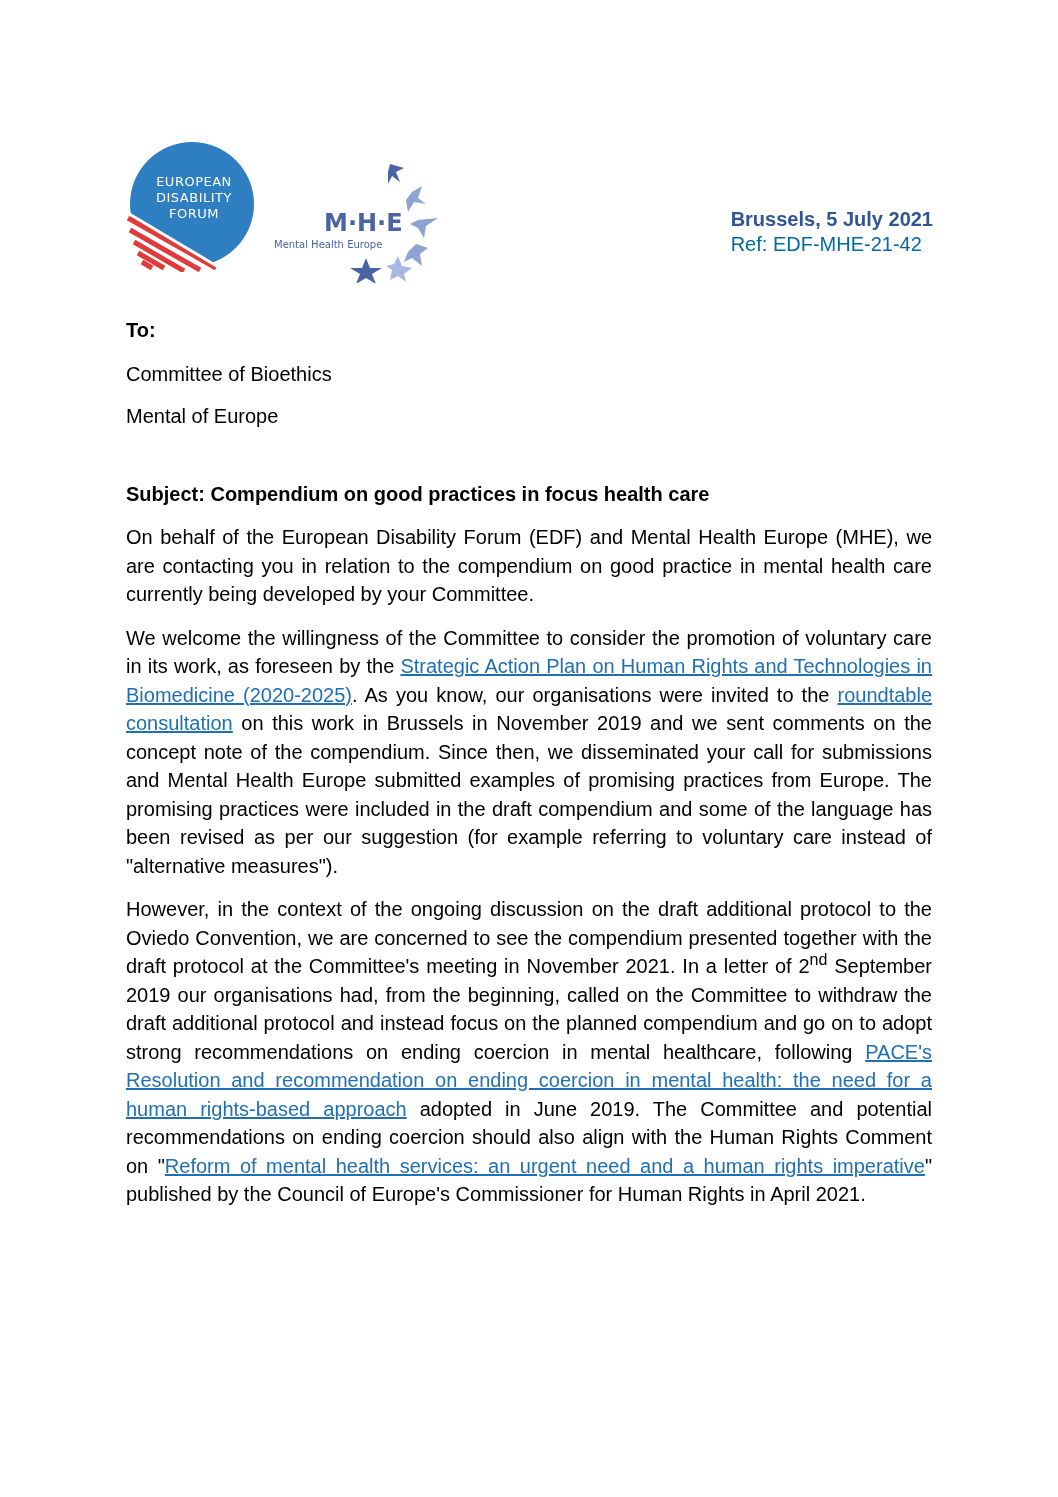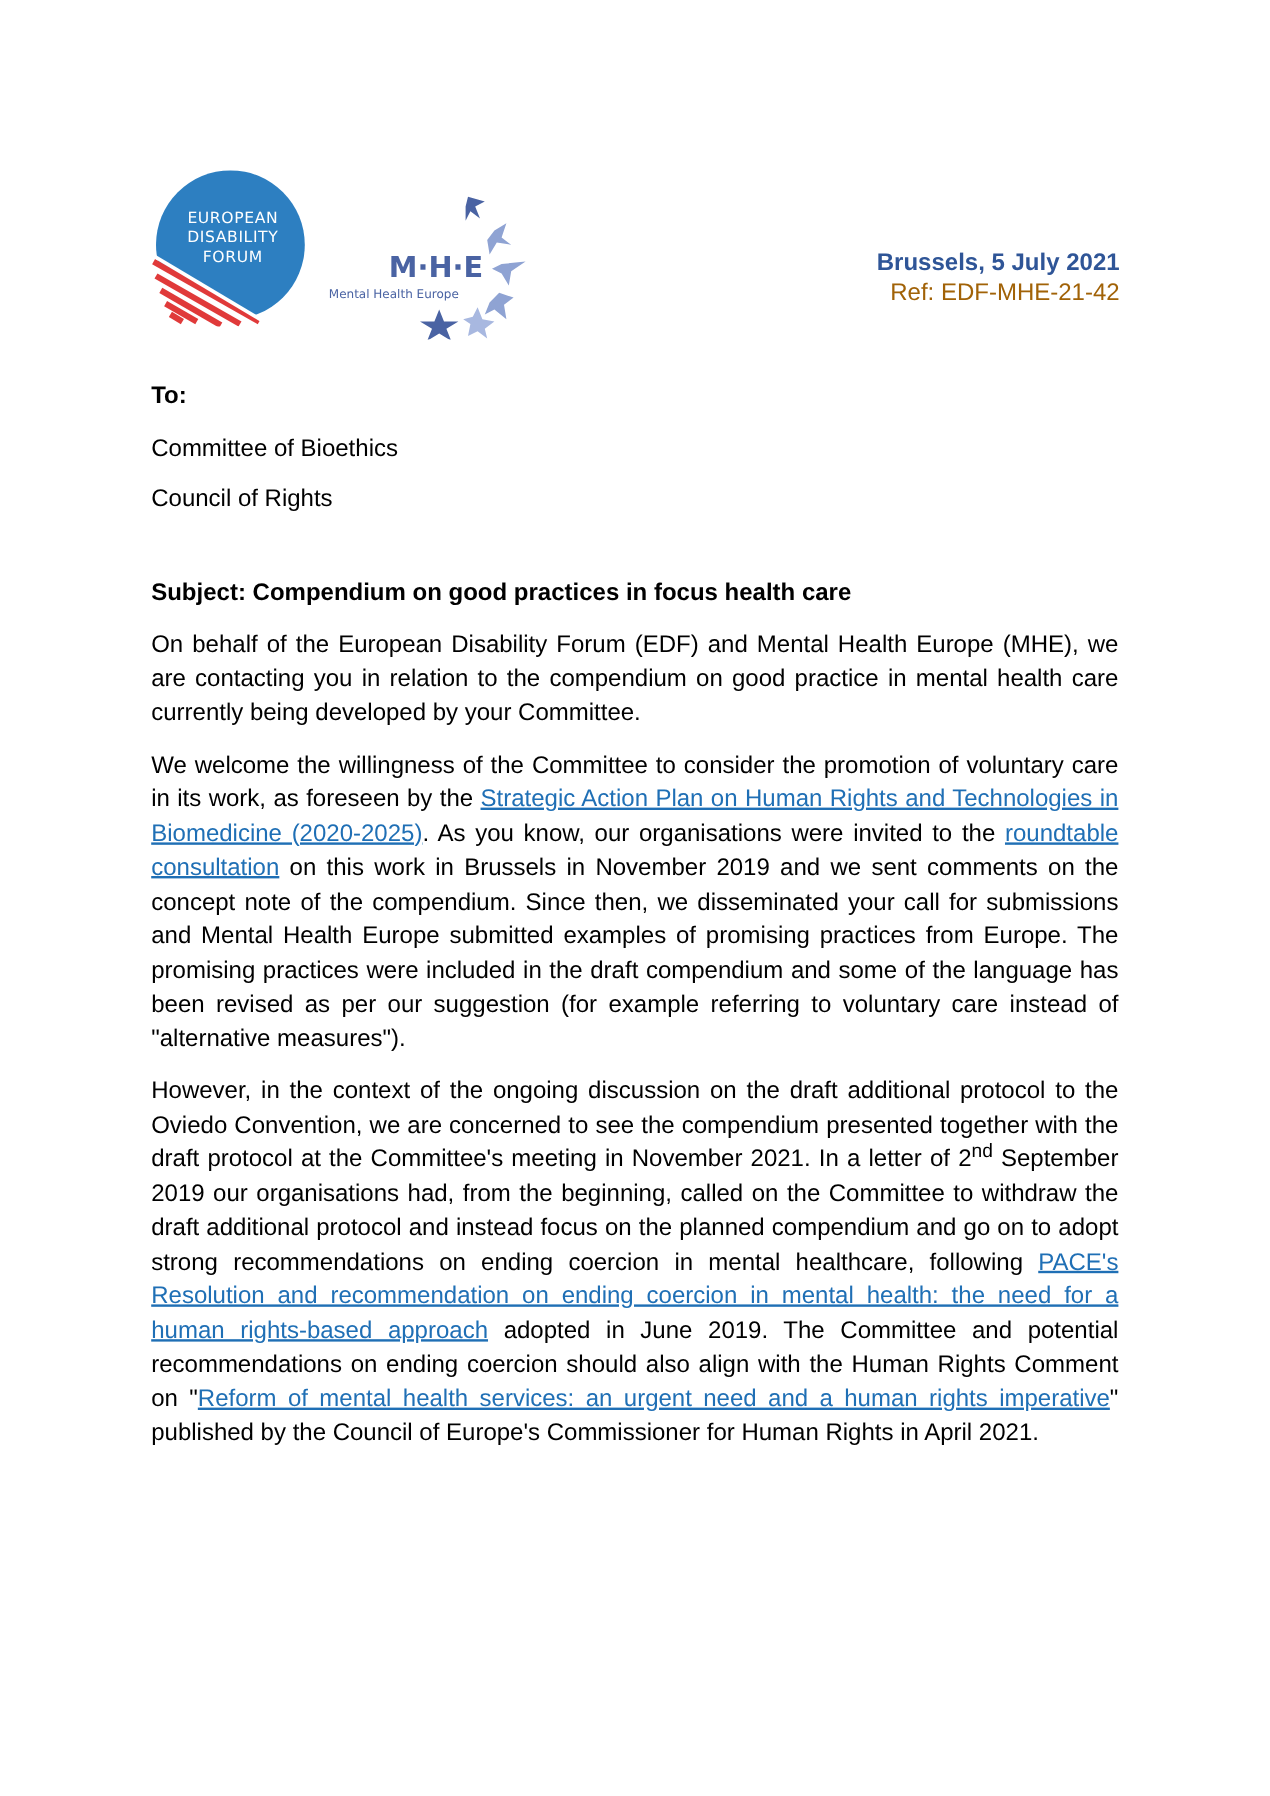--- a/index.html
+++ b/index.html
@@ -30,30 +30,30 @@
     .mhe-logo {
       position: absolute;
       left: 272px; top: 158px;
       width: 170px; height: 125px;
     }
     
     .header-right {
       position: absolute;
       right: 125px;
       top: 207px;
-      text-align: right;
+      text-align: left;
       font-size: 20px;
       line-height: 25px;
     }
     .date-line {
       color: #2f5597;
       font-weight: bold;
     }
     .ref-line {
-      color: #a16207;
+      color: #0369a1;
     }
     
     .content {
       position: absolute;
       left: 126px;
       top: 316px;
       width: 806px;
       font-size: 20px;
       line-height: 28.5px;
     }
@@ -135,21 +135,21 @@
   </div>
 
   <div class="header-right">
     <div class="date-line">Brussels, 5 July 2021</div>
     <div class="ref-line">Ref: EDF-MHE-21-42</div>
   </div>
 
   <div class="content">
     <p class="to-label">To:</p>
     <p class="addr">Committee of Bioethics</p>
-    <p class="addr">Council of Rights</p>
+    <p class="addr">Mental of Europe</p>
 
     <p class="subject">Subject: Compendium on good practices in focus health care</p>
 
 
     <p class="para">On behalf of the European Disability Forum (EDF) and Mental Health Europe (MHE), we are contacting you in relation to the compendium on good practice in mental health care currently being developed by your Committee.</p>
 
     <p class="para"><span>We welcome the willingness of the Committee to consider the promotion of voluntary care in its work, as foreseen by the </span><a class="link" href="#">Strategic Action Plan on Human Rights and Technologies in Biomedicine (2020-2025)</a><span>. As you know, our organisations were invited to the </span><a class="link" href="#">roundtable consultation</a><span> on this work in Brussels in November 2019 and we sent comments on the concept note of the compendium. Since then, we disseminated your call for submissions and Mental Health Europe submitted examples of promising practices from Europe. The promising practices were included in the draft compendium and some of the language has been revised as per our suggestion (for example referring to voluntary care instead of "alternative measures").</span></p>
 
     <p class="para"><span>However, in the context of the ongoing discussion on the draft additional protocol to the Oviedo Convention, we are concerned to see the compendium presented together with the draft protocol at the Committee's meeting in November 2021. In a letter of 2</span><sup>nd</sup><span> September 2019 our organisations had, from the beginning, called on the Committee to withdraw the draft additional protocol and instead focus on the planned compendium and go on to adopt strong recommendations on ending coercion in mental healthcare, following </span><a class="link" href="#">PACE's Resolution and recommendation on ending coercion in mental health: the need for a human rights-based approach</a><span> adopted in June 2019. The Committee and potential recommendations on ending coercion should also align with the Human Rights Comment on "</span><a class="link" href="#">Reform of mental health services: an urgent need and a human rights imperative</a><span>" published by the Council of Europe's Commissioner for Human Rights in April 2021.</span></p>
   </div>

